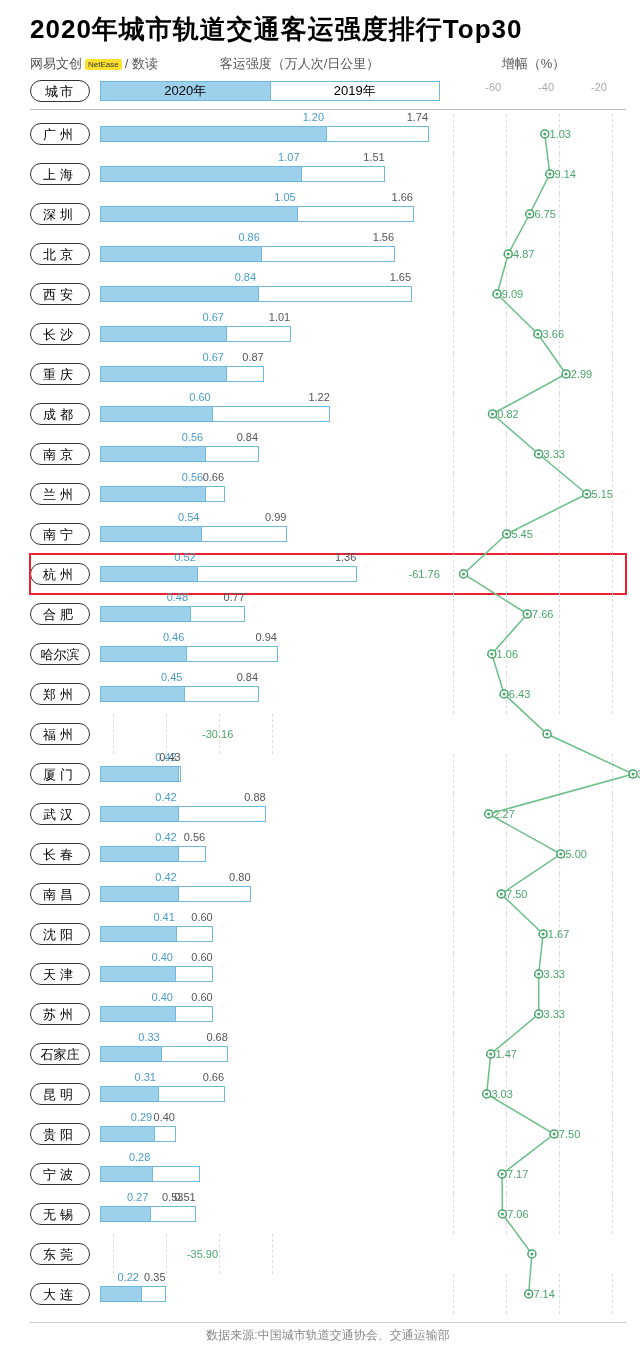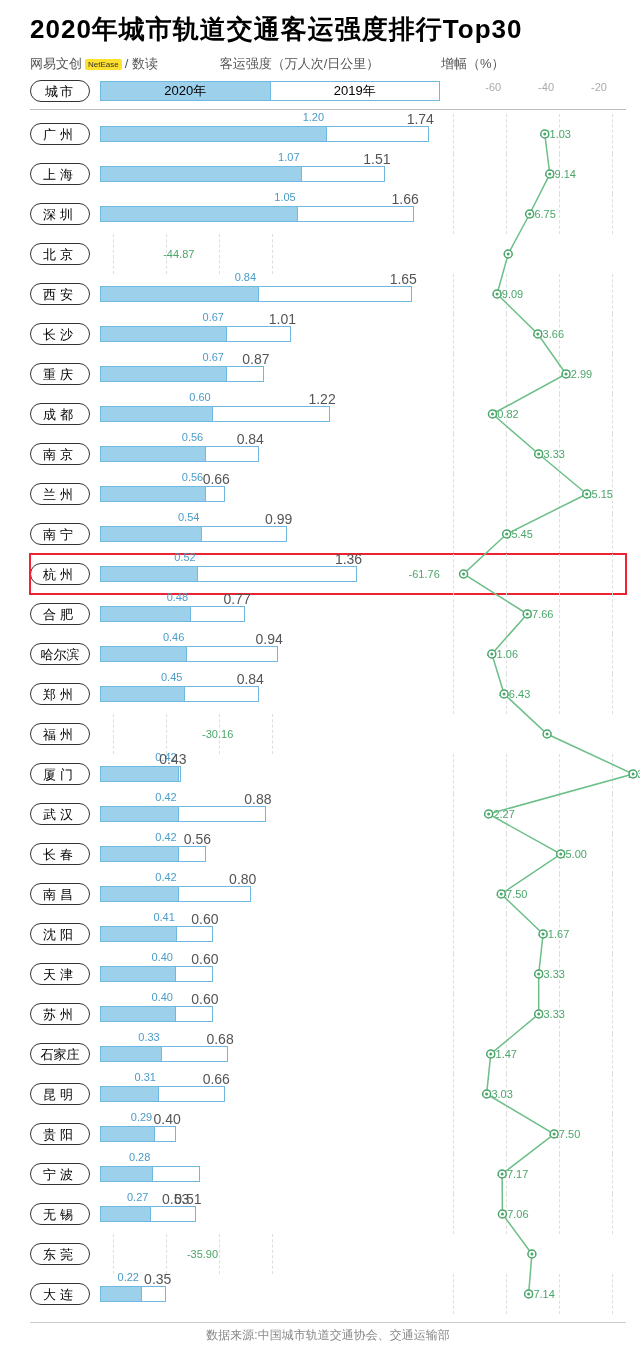--- a/index.html
+++ b/index.html
@@ -3,41 +3,41 @@
 <meta charset="utf-8">
 <style>
 * { margin: 0; padding: 0; box-sizing: border-box; }
 body { font-family: -apple-system, "PingFang SC", "Microsoft YaHei", sans-serif; background: #fff; width: 640px; }
 .container { padding: 12px 14px 8px 30px; }
 .title { font-size: 26px; font-weight: 900; letter-spacing: 1px; margin-bottom: 8px; }
 .subhead { display: flex; align-items: center; font-size: 13px; color: #666; margin-bottom: 6px; }
 .brand { color: #555; font-size: 13px; }
 .brand-logo { display:inline-block; background:#ffe02e; color:#333; font-size:8px; padding:1px 3px; margin:0 3px; border-radius:2px; }
 .axis-label { flex: 1; text-align: center; font-size: 13px; color: #555; }
-.growth-label { width: 185px; text-align: left; font-size: 13px; color: #555; }
+.growth-label { width: 185px; text-align: center; font-size: 13px; color: #555; }
 .header-row { display: flex; align-items: center; height: 24px; margin-bottom: 6px; }
 .city-col { width: 70px; }
 .city-pill, .city-label { width: 60px; height: 22px; line-height: 22px; text-align: center; border: 1.5px solid #333; border-radius: 12px; font-size: 13px; letter-spacing: 2px; }
 .city-label { letter-spacing: 4px; font-size: 13px; }
 .city-label.tight { letter-spacing: 0px; }
 .bar-col { width: 340px; position: relative; }
 .legend-bar { display: flex; height: 20px; border: 1px solid #6fb8e0; }
 .legend-2020 { flex: 1; background: #9dd0eb; text-align: center; font-size: 13px; border-right: 1px solid #6fb8e0; }
 .legend-2019 { flex: 1; background: #fff; text-align: center; font-size: 13px; }
 .growth-col { width: 185px; position: relative; }
 .growth-axis { display: flex; height: 20px; font-size: 11px; color: #aaa; position: relative; margin-left: 40px; }
 .growth-tick { position: absolute; text-align: center; width: 30px; transform: translateX(-50%); }
 .rows { position: relative; }
 .row { display: flex; align-items: center; height: 40px; position: relative; }
 .row.highlight { outline: 2px solid #e23; outline-offset: -1px; }
 .bars { width: 340px; position: relative; height: 22px; }
 .bar2019 { position: absolute; left: 0; top: 3px; height: 16px; border: 1px solid #6fb8e0; background: #fff; }
 .bar2020 { position: absolute; left: 0; top: 3px; height: 16px; background: #9dd0eb; border: 1px solid #6fb8e0; }
 .val2020 { position: absolute; top: -12px; font-size: 11px; color: #4a9cc9; }
-.val2019 { position: absolute; top: -12px; font-size: 14px; color: #555; }
+.val2019 { position: absolute; top: -12px; font-size: 11px; color: #555; }
 .growth-area { width: 185px; height: 40px; position: relative; }
 .gridline { position: absolute; top: 0; bottom: 0; border-left: 1px dashed #ddd; }
 .growth-svg { position: absolute; left: 425px; top: 0; width: 185px; pointer-events: none; }
 .growth-label-val { position: absolute; font-size: 11px; color: #4ba66a; white-space: nowrap; }
 .footer { text-align: center; font-size: 12px; color: #888; margin-top: 8px; border-top: 1px solid #ccc; padding-top: 4px; }
 .baseline { border-top: 1px solid #bbb; margin: 2px 0 4px 0; }
 </style>
 </head>
 <body>
 <div class="container">
@@ -124,20 +124,26 @@
           <div class="gridline" style="left: 13.2143px;"></div>
           <div class="gridline" style="left: 66.0714px;"></div>
           <div class="gridline" style="left: 118.929px;"></div>
           <div class="gridline" style="left: 171.786px;"></div>
           <span class="growth-label-val" style="left: 84.6607px; top: 14px;">-36.75</span>
         </div>
       </div>
       <div class="row">
         <div class="city-col">
           <div class="city-label">北京</div>
+        </div>
+        <div class="bars">
+          <div class="bar2019" style="width: 294.667px;"></div>
+          <div class="bar2020" style="width: 162.444px;"></div>
+          <span class="val2020" style="left: 138.444px;">0.86</span>
+          <span class="val2019" style="left: 272.667px;">1.56</span>
         </div>
         <div class="growth-area">
           <div class="gridline" style="left: 13.2143px;"></div>
           <div class="gridline" style="left: 66.0714px;"></div>
           <div class="gridline" style="left: 118.929px;"></div>
           <div class="gridline" style="left: 171.786px;"></div>
           <span class="growth-label-val" style="left: 63.2007px; top: 14px;">-44.87</span>
         </div>
       </div>
       <div class="row">

